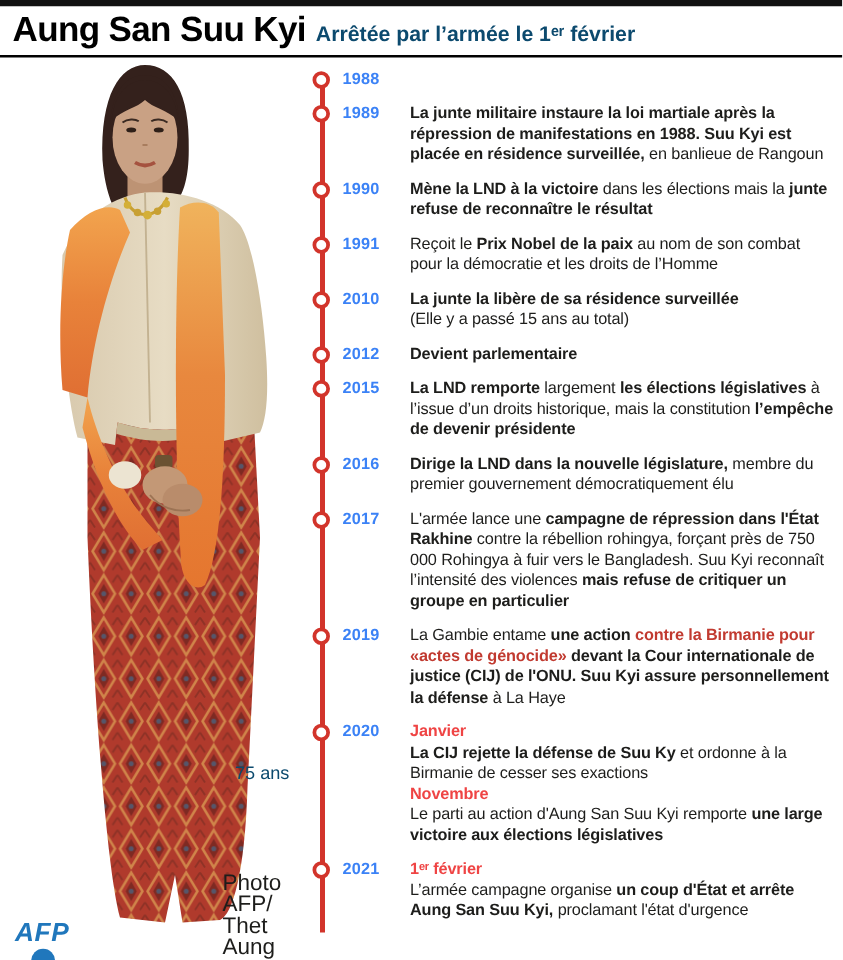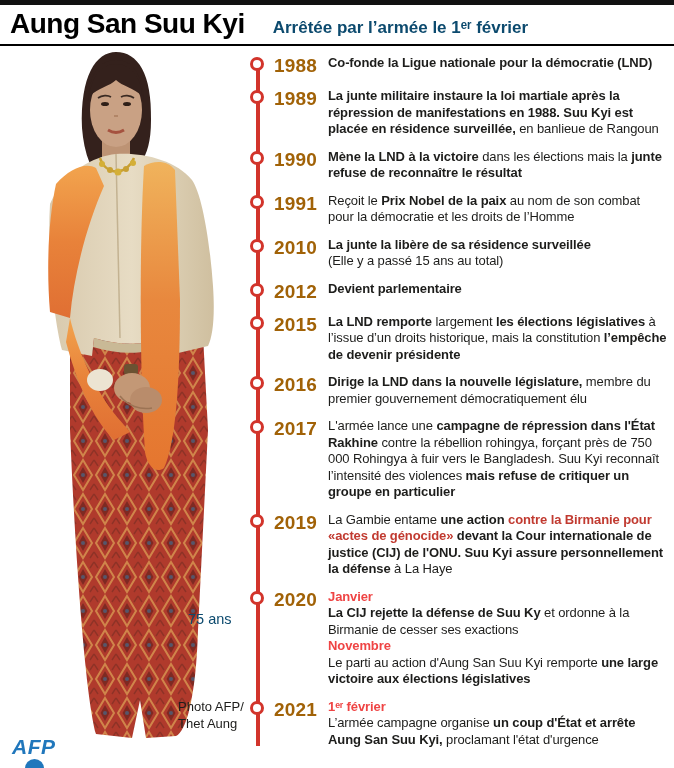--- a/index.html
+++ b/index.html
@@ -1,36 +1,36 @@
 <!DOCTYPE html>
 <html><head>
 <meta charset="utf-8">
 <style>
   html,body{margin:0;padding:0;}
   .page{
     position:relative;width:674px;height:768px;background:#ffffff;overflow:hidden;
     font-family:"Liberation Sans","DejaVu Sans",sans-serif;color:#1d1d1b;
   }
   .topbar{position:absolute;top:0;left:0;width:674px;height:5px;background:#111;}
-  .header{position:absolute;top:8px;left:10px;display:flex;align-items:baseline;gap:28px;white-space:nowrap;}
+  .header{position:absolute;top:8px;left:10px;display:flex;align-items:baseline;gap:8px;white-space:nowrap;}
   .title{font-size:28px;font-weight:700;letter-spacing:-0.5px;color:#000;margin:0;}
   .subtitle{font-size:17px;font-weight:700;color:#0c4a6e;}
   .rule{position:absolute;top:44px;left:0;width:674px;height:2px;background:#000;}
 
   .photo{position:absolute;left:28px;top:50px;width:224px;height:700px;}
   .photo svg{display:block;}
   .age-label{position:absolute;left:160px;top:561px;font-size:14.5px;color:#0c4a6e;}
-  .credit{position:absolute;left:150px;top:648px;font-size:13px;line-height:17px;color:#1d1d1b;}
+  .credit{position:absolute;left:150px;top:648px;font-size:18px;line-height:17px;color:#1d1d1b;}
 
   .timeline{position:absolute;left:250px;top:55px;width:418px;}
   .tl-line{position:absolute;left:5.5px;top:7px;width:4px;height:684px;background:#d2342b;}
   .tl-entry{position:relative;display:flex;margin-bottom:11px;}
   .dot-cell{width:24px;flex:none;}
   .dot{display:block;width:8px;height:8px;margin-top:2px;background:#fff;border:3.5px solid #d2342b;border-radius:50%;}
-  .year{width:54px;flex:none;font-size:19px;font-weight:700;color:#a16207;letter-spacing:0.2px;}
+  .year{width:54px;flex:none;font-size:13px;font-weight:700;color:#3b82f6;letter-spacing:0.2px;}
   .txt{flex:1;font-size:13px;line-height:16.5px;letter-spacing:-0.1px;}
   .txt .s-b{font-weight:700;}
   .txt .s-redb{font-weight:700;color:#c13a30;}
   .txt .month{font-weight:700;color:#ef4444;}
 
   .afp-logo{position:absolute;left:12px;top:735px;display:flex;align-items:center;flex-direction:column;}
   .afp-text{font-size:21px;font-weight:700;font-style:italic;color:#2077bc;letter-spacing:0.5px;}
   .afp-dot{display:inline-block;width:19px;height:19px;border-radius:50%;background:#2077bc;margin-left:2px;}
 </style>
 </head>
@@ -120,23 +120,20 @@
   </div>
 
   <div class="timeline">
     <div class="tl-line"></div>
     <div id="entries">
         <div class="tl-entry">
           <div class="dot-cell">
             <span class="dot"></span>
           </div>
           <div class="year">1988</div>
-          <div class="txt">
-            <div class="block"><span class="s-b">Co-fonde la Ligue nationale pour la démocratie (LND)</span></div>
-          </div>
         </div>
         <div class="tl-entry">
           <div class="dot-cell">
             <span class="dot"></span>
           </div>
           <div class="year">1989</div>
           <div class="txt">
             <div class="block"><span class="s-b">La junte militaire instaure la loi martiale après la répression de manifestations en 1988. Suu Kyi est placée en résidence surveillée,</span><span class="s-r"> en banlieue de Rangoun</span></div>
           </div>
         </div>

